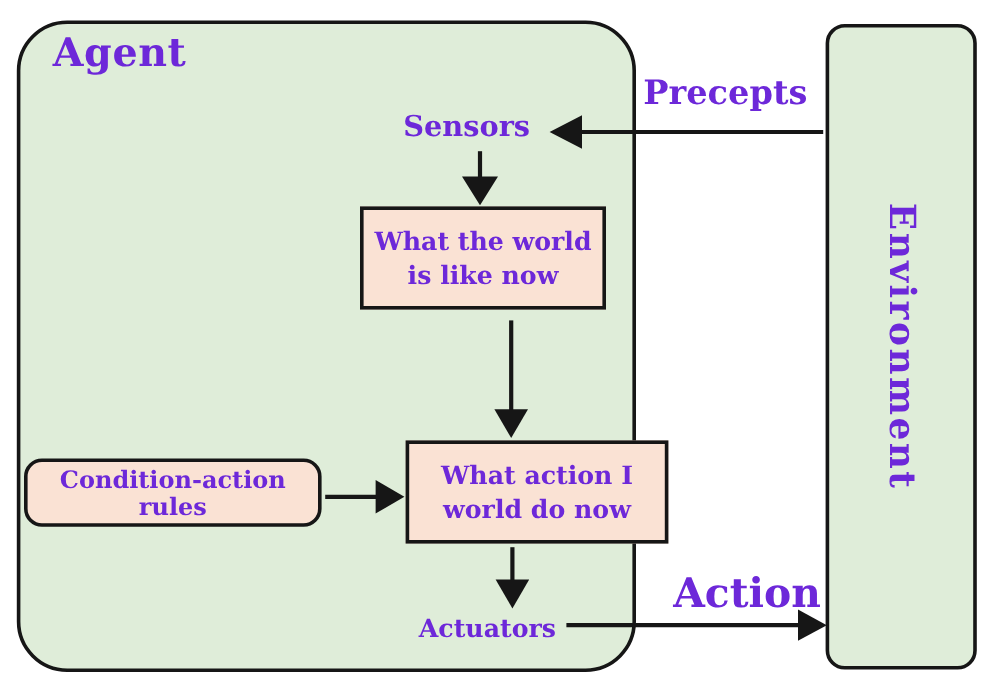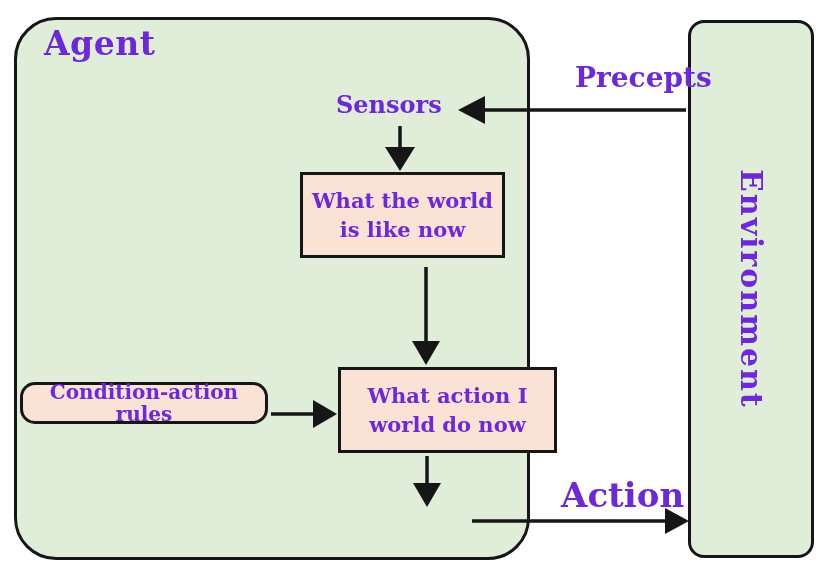--- a/index.html
+++ b/index.html
@@ -37,37 +37,37 @@
     border-radius:16px;
     box-sizing:border-box;
     display:flex;align-items:center;justify-content:center;
   }
   .env-label{
     writing-mode:vertical-rl;
     font-size:30px;
     letter-spacing:2px;
   }
   .flow-label{white-space:nowrap;}
-  .precepts-label{left:536px;top:61px;font-size:28px;margin-left:39px;}
+  .precepts-label{left:536px;top:61px;font-size:28px;}
   .sensors-label{left:336px;top:90px;font-size:24px;}
   .actuators-label{left:349px;top:511px;font-size:21px;}
   .action-label{left:561px;top:475px;font-size:34px;}
   .node{
     background:var(--node-fill);
     border:3.5px solid var(--line);
     box-sizing:border-box;
     display:flex;flex-direction:column;
     align-items:center;justify-content:center;
     text-align:center;
     line-height:1.4;
   }
   .world-box{left:300px;top:172px;width:205px;height:86px;font-size:21px;}
   .decision-box{left:338px;top:367px;width:219px;height:86px;font-size:21px;}
   .rules-box{
-    left:20px;top:382px;width:248px;height:42px;
+    left:20px;top:382px;width:248px;height:57px;
     border-radius:15px;font-size:20px;
     line-height:1.1;
   }
   .arrows{
     left:0;top:0;width:835px;height:575px;
     pointer-events:none;
   }
   .arrows line{stroke:var(--line);stroke-width:3.5px;}
   .arrows polygon{fill:var(--line);stroke:none;}
 </style>
@@ -78,20 +78,21 @@
 
   <div class="abs agent-box"></div>
   <div class="abs agent-label">Agent</div>
 
   <div class="abs env-box">
     <div class="env-label">Environment</div>
   </div>
 
   <div class="abs flow-label precepts-label">Precepts</div>
   <div class="abs flow-label sensors-label">Sensors</div>
+  <div class="abs flow-label actuators-label">Actuators</div>
   <div class="abs flow-label action-label">Action</div>
 
   <div class="abs node world-box">
     <span>What the world</span>
     <span>is like now</span>
   </div>
 
   <div class="abs node decision-box">
     <span>What action I</span>
     <span>world do now</span>

